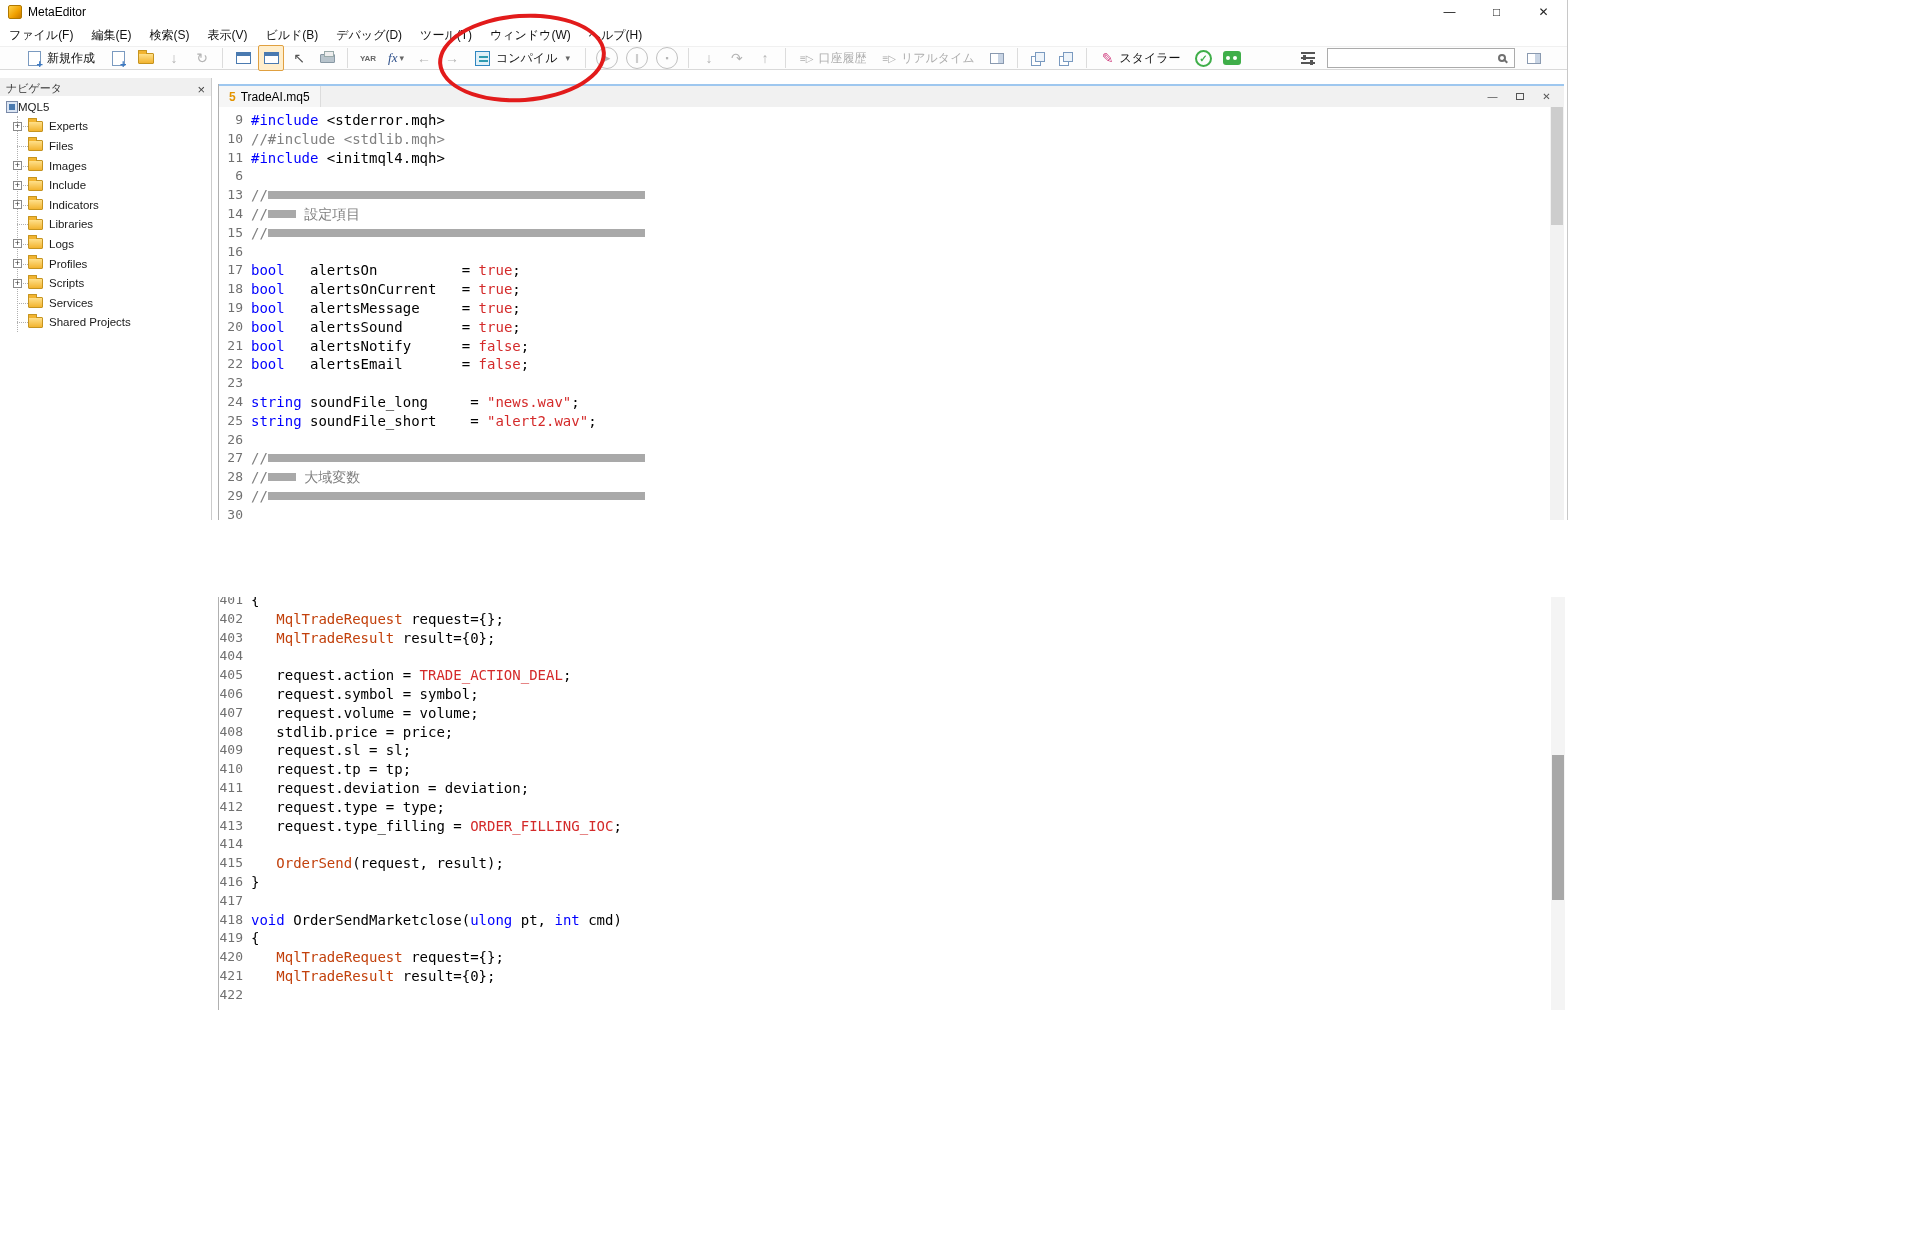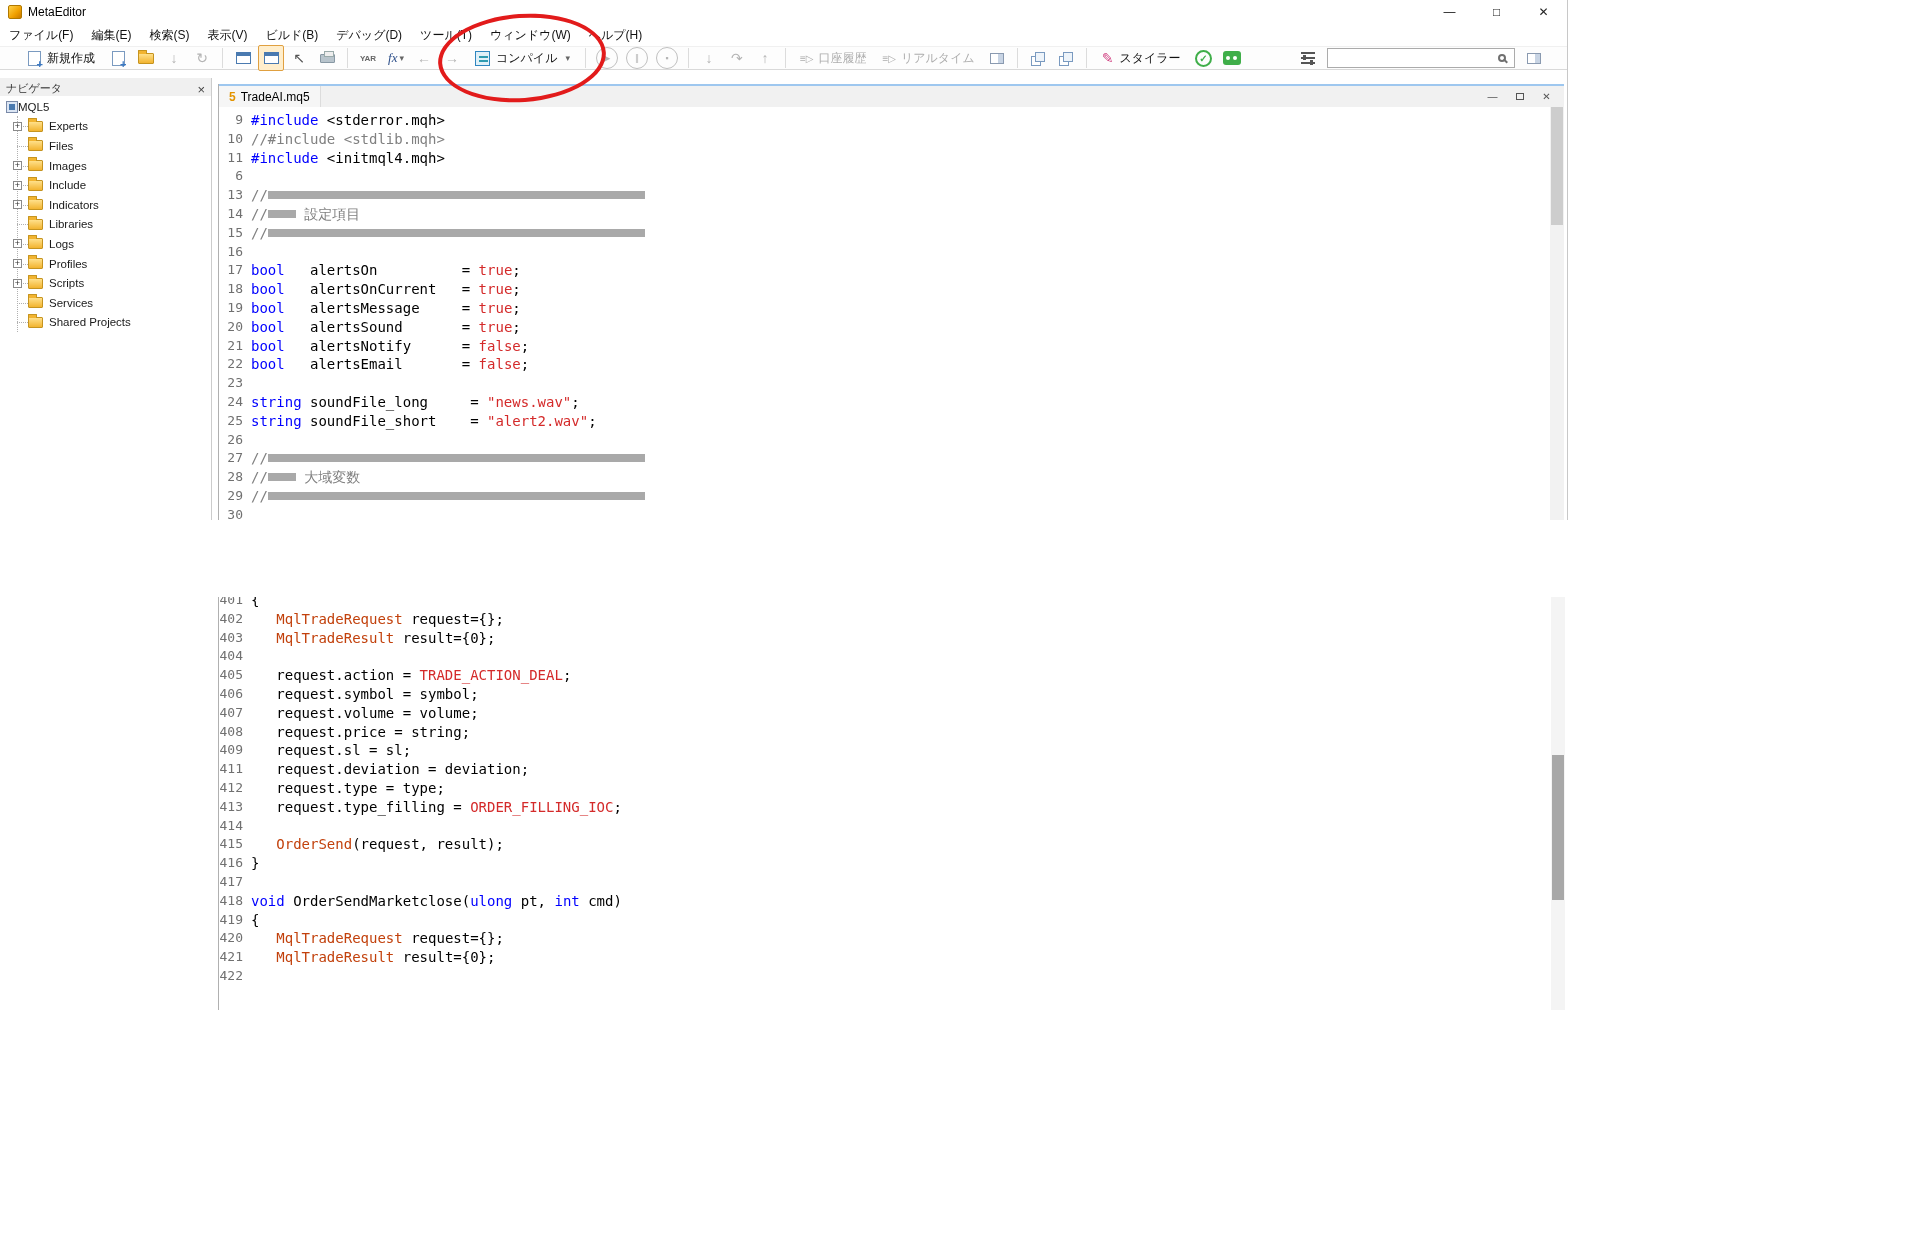--- a/index.html
+++ b/index.html
@@ -483,25 +483,29 @@
       <div class="code-line">
         <span class="ln">406</span>
         <span class="code-text"><span class="df">   request.symbol = symbol;</span></span>
       </div>
       <div class="code-line">
         <span class="ln">407</span>
         <span class="code-text"><span class="df">   request.volume = volume;</span></span>
       </div>
       <div class="code-line">
         <span class="ln">408</span>
-        <span class="code-text"><span class="df">   request.price = string;</span></span>
+        <span class="code-text"><span class="df">   stdlib.price = price;</span></span>
       </div>
       <div class="code-line">
         <span class="ln">409</span>
         <span class="code-text"><span class="df">   request.sl = sl;</span></span>
+      </div>
+      <div class="code-line">
+        <span class="ln">410</span>
+        <span class="code-text"><span class="df">   request.tp = tp;</span></span>
       </div>
       <div class="code-line">
         <span class="ln">411</span>
         <span class="code-text"><span class="df">   request.deviation = deviation;</span></span>
       </div>
       <div class="code-line">
         <span class="ln">412</span>
         <span class="code-text"><span class="df">   request.type = type;</span></span>
       </div>
       <div class="code-line">

